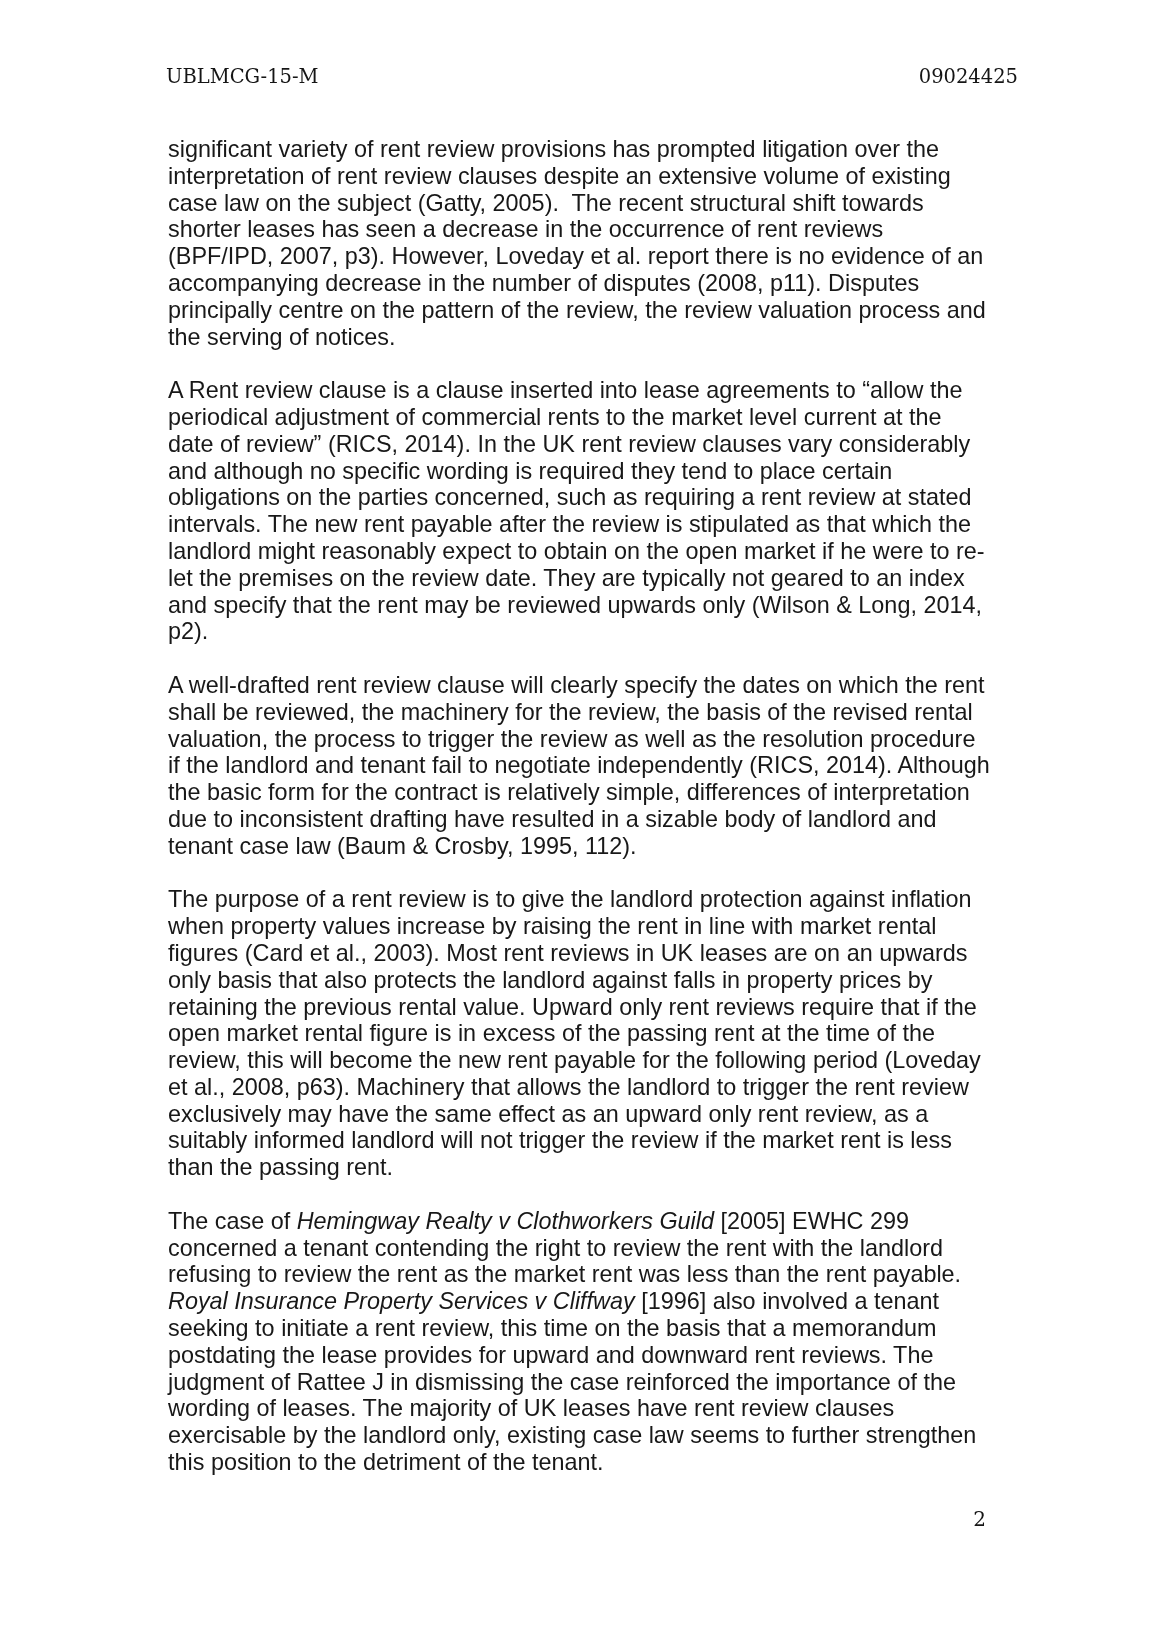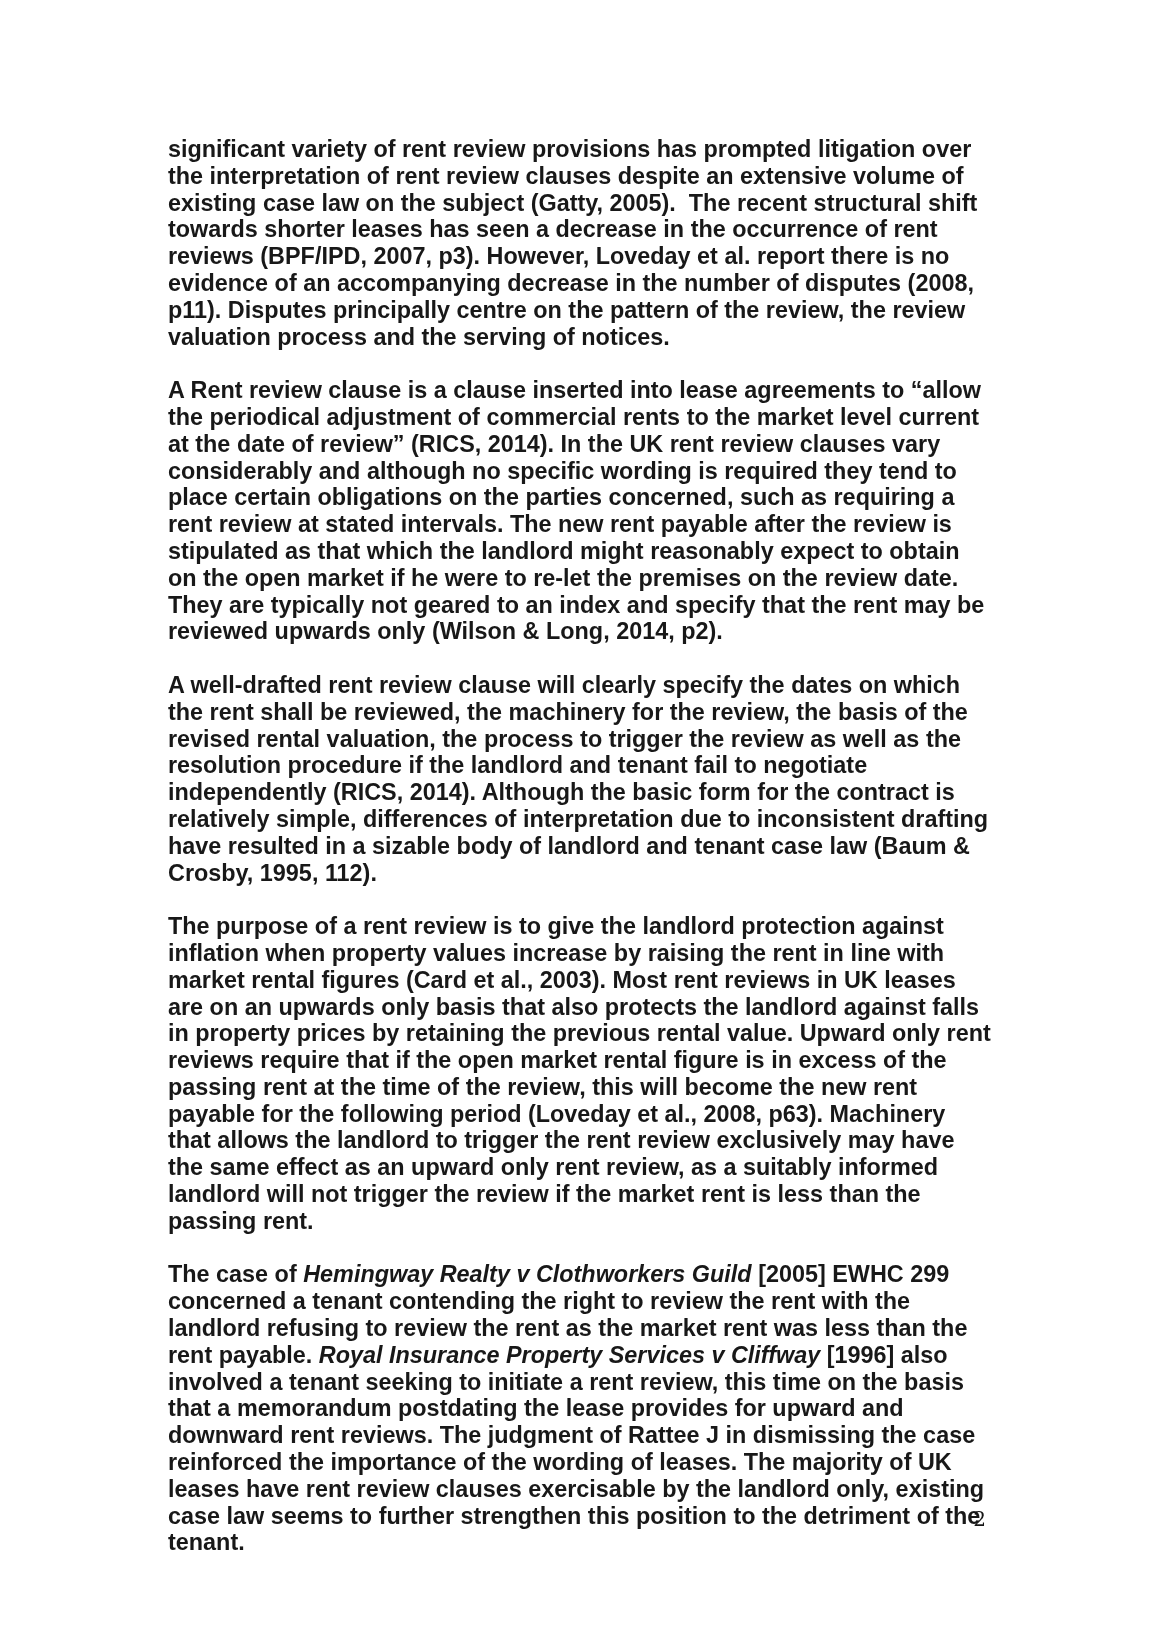--- a/index.html
+++ b/index.html
@@ -40,21 +40,20 @@
     width: 824px;
     font-family: "Liberation Sans", sans-serif;
     font-size: 23.4px;
     line-height: 26.8px;
     color: #181818;
     text-align: left;
   }
   .para {
     margin: 0 0 26.8px 0;
     white-space: pre-wrap;
-    font-weight: bold;
   }
   .para:last-child {
     margin-bottom: 8px;
   }
   .italic {
     font-style: italic;
   }
   
   .page-footer {
     position: absolute;
@@ -66,20 +65,24 @@
     font-size: 20px;
     line-height: 27px;
     color: #151515;
   }
 </style>
 </head>
 <body>
 
 <div class="page">
 
+  <header class="page-header">
+    <span>UBLMCG-15-M</span>
+    <span>09024425</span>
+  </header>
 
   <main class="doc-body">
 
   <p class="para"><span class="">significant variety of rent review provisions has prompted litigation over the interpretation of rent review clauses despite an extensive volume of existing case law on the subject (Gatty, 2005).  The recent structural shift towards shorter leases has seen a decrease in the occurrence of rent reviews (BPF/IPD, 2007, p3). However, Loveday et al. report there is no evidence of an accompanying decrease in the number of disputes (2008, p11). Disputes principally centre on the pattern of the review, the review valuation process and the serving of notices.</span></p>
       <p class="para"><span class="">A Rent review clause is a clause inserted into lease agreements to “allow the periodical adjustment of commercial rents to the market level current at the date of review” (RICS, 2014). In the UK rent review clauses vary considerably and although no specific wording is required they tend to place certain obligations on the parties concerned, such as requiring a rent review at stated intervals. The new rent payable after the review is stipulated as that which the landlord might reasonably expect to obtain on the open market if he were to re-let the premises on the review date. They are typically not geared to an index and specify that the rent may be reviewed upwards only (Wilson &amp; Long, 2014, p2).</span></p>
       <p class="para"><span class="">A well-drafted rent review clause will clearly specify the dates on which the rent shall be reviewed, the machinery for the review, the basis of the revised rental valuation, the process to trigger the review as well as the resolution procedure if the landlord and tenant fail to negotiate independently (RICS, 2014). Although the basic form for the contract is relatively simple, differences of interpretation due to inconsistent drafting have resulted in a sizable body of landlord and tenant case law (Baum &amp; Crosby, 1995, 112).</span></p>
       <p class="para"><span class="">The purpose of a rent review is to give the landlord protection against inflation when property values increase by raising the rent in line with market rental figures (Card et al., 2003). Most rent reviews in UK leases are on an upwards only basis that also protects the landlord against falls in property prices by retaining the previous rental value. Upward only rent reviews require that if the open market rental figure is in excess of the passing rent at the time of the review, this will become the new rent payable for the following period (Loveday et al., 2008, p63). Machinery that allows the landlord to trigger the rent review exclusively may have the same effect as an upward only rent review, as a suitably informed landlord will not trigger the review if the market rent is less than the passing rent.</span></p>
       <p class="para"><span class="">The case of </span><span class="italic">Hemingway Realty v Clothworkers Guild</span><span class=""> [2005] EWHC 299 concerned a tenant contending the right to review the rent with the landlord refusing to review the rent as the market rent was less than the rent payable. </span><span class="italic">Royal Insurance Property Services v Cliffway</span><span class=""> [1996] also involved a tenant seeking to initiate a rent review, this time on the basis that a memorandum postdating the lease provides for upward and downward rent reviews. The judgment of Rattee J in dismissing the case reinforced the importance of the wording of leases. The majority of UK leases have rent review clauses exercisable by the landlord only, existing case law seems to further strengthen this position to the detriment of the tenant.</span></p>
     </main>
 

